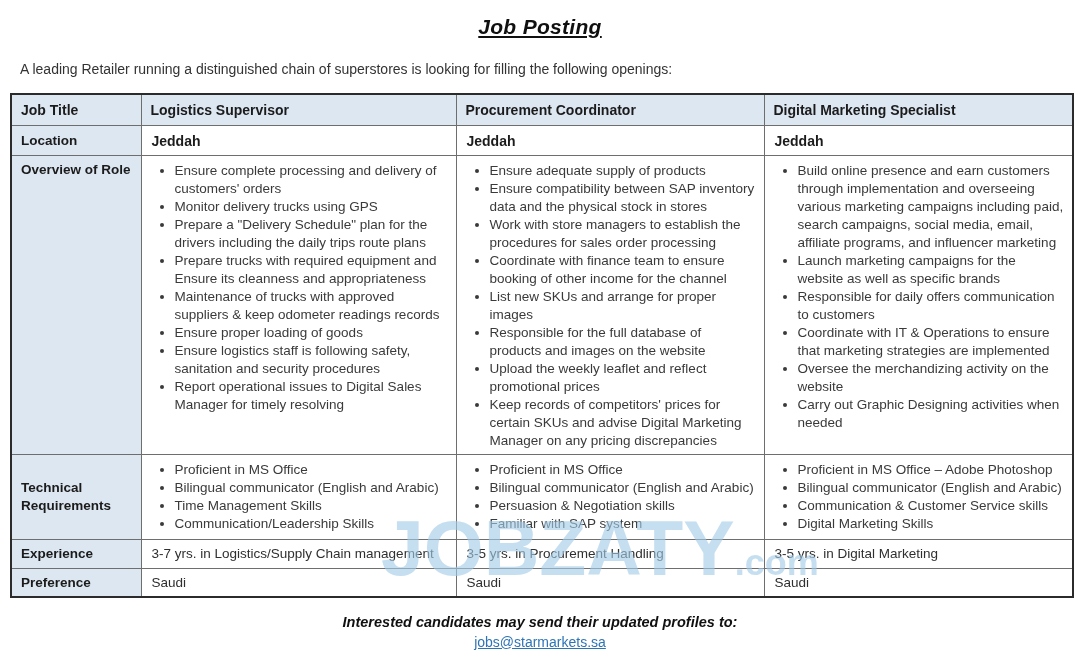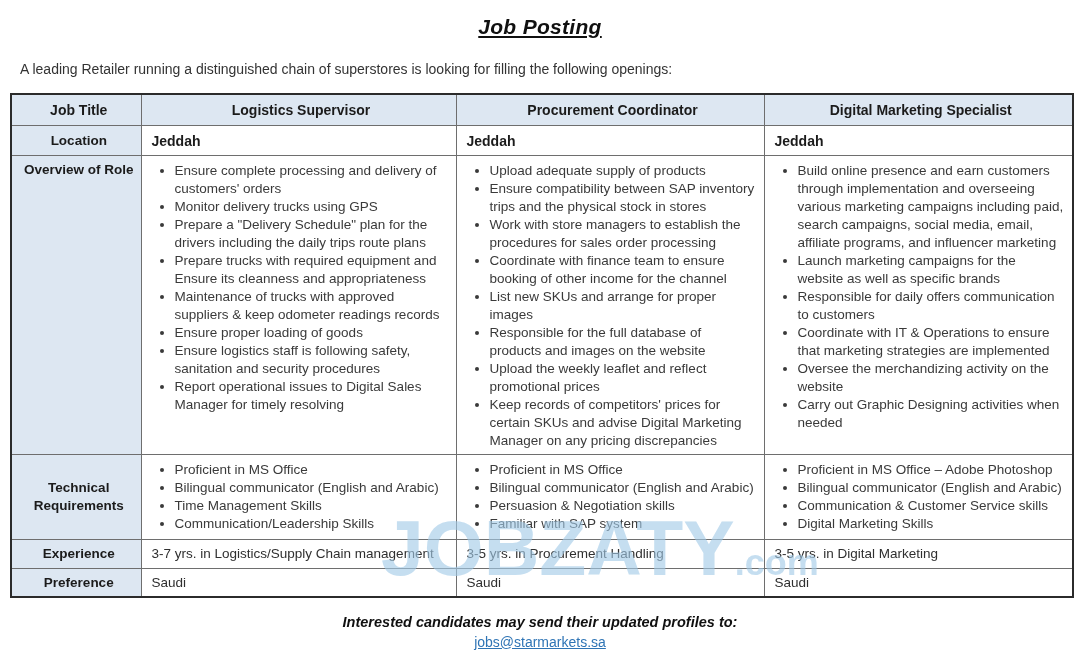--- a/index.html
+++ b/index.html
@@ -34,21 +34,21 @@
   }
   .job-table th,.job-table td{
     border:1px solid var(--border_inner);
     vertical-align:top;
     font-size:13.5px;line-height:18px;
     padding:5px 6px 4px 10px;
     overflow:hidden;
   }
   .job-table th{
     background:var(--header_bg);
-    color:var(--text_dark);font-weight:bold;text-align:center;
+    color:var(--text_dark);font-weight:bold;text-align:left;
     padding-left:9px;padding-right:4px;
   }
   .job-table .r-header th{vertical-align:middle;font-size:14px;}
   .job-table .r-header{height:31px;}
   .job-table .r-location{height:30px;padding-left:8px;}
   .job-table .r-overview{height:282px;}
   .job-table .r-tech{height:85px;}
   .job-table .r-exp{height:29px;}
   .job-table .r-pref{height:19px;}
   .job-table .v-middle{vertical-align:middle;}
@@ -112,22 +112,22 @@
               <li>Prepare a "Delivery Schedule" plan for the drivers including the daily trips route plans</li>
               <li>Prepare trucks with required equipment and Ensure its cleanness and appropriateness</li>
               <li>Maintenance of trucks with approved suppliers &amp; keep odometer readings records</li>
               <li>Ensure proper loading of goods</li>
               <li>Ensure logistics staff is following safety, sanitation and security procedures</li>
               <li>Report operational issues to Digital Sales Manager for timely resolving</li>
             </ul>
         </td>
         <td>
           <ul class="bullets">
-              <li>Upload adequate supply of products</li>
-              <li>Ensure compatibility between SAP inventory trips and the physical stock in stores</li>
+              <li>Ensure adequate supply of products</li>
+              <li>Ensure compatibility between SAP inventory data and the physical stock in stores</li>
               <li>Work with store managers to establish the procedures for sales order processing</li>
               <li>Coordinate with finance team to ensure booking of other income for the channel</li>
               <li>List new SKUs and arrange for proper images</li>
               <li>Responsible for the full database of products and images on the website</li>
               <li>Upload the weekly leaflet and reflect promotional prices</li>
               <li>Keep records of competitors' prices for certain SKUs and advise Digital Marketing Manager on any pricing discrepancies</li>
             </ul>
         </td>
         <td>
           <ul class="bullets">

